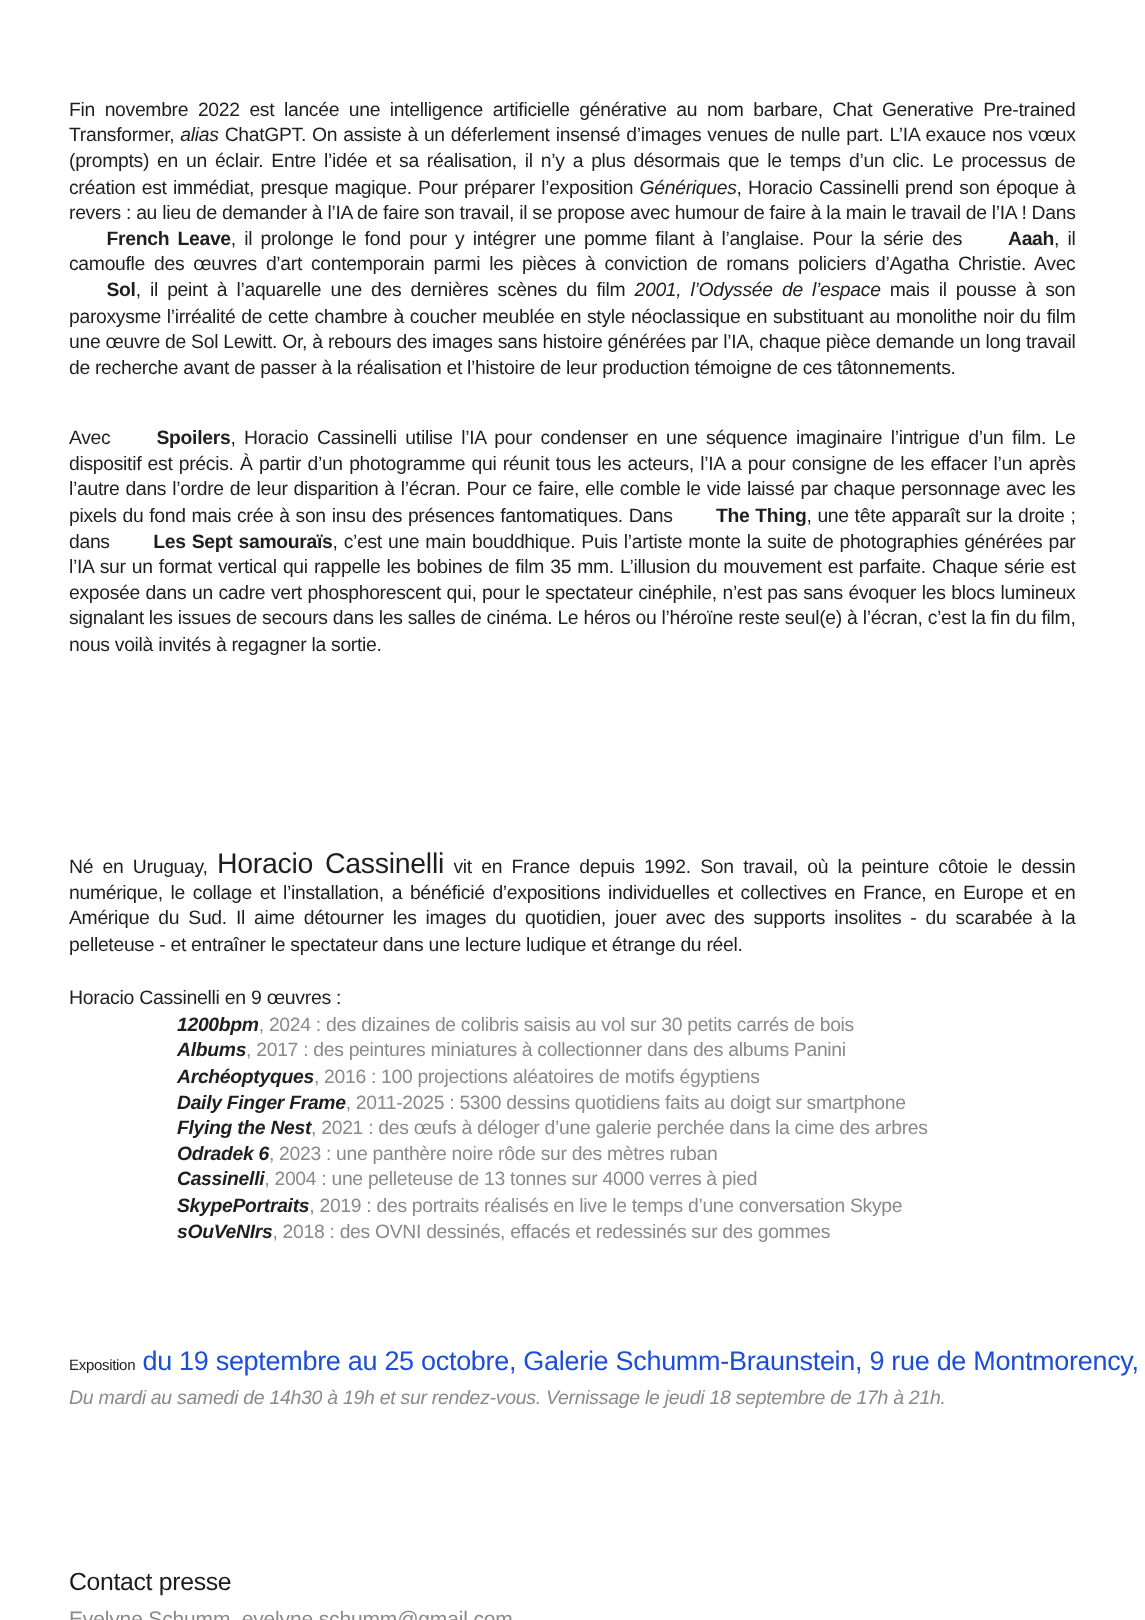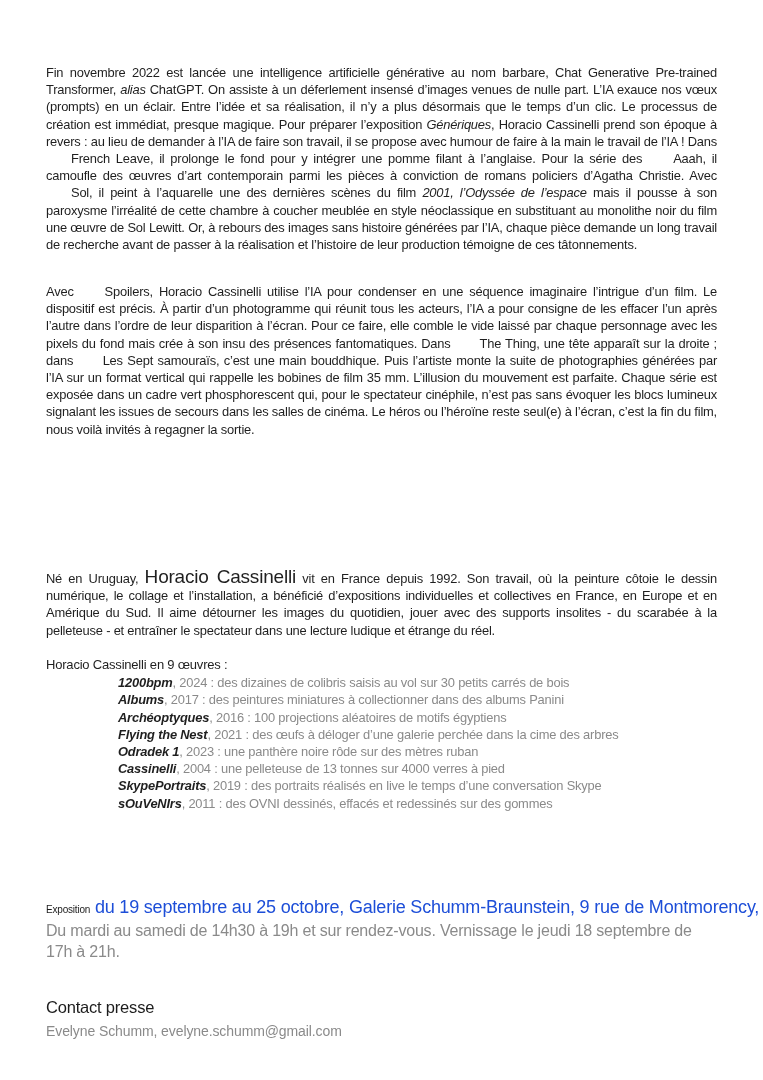--- a/index.html
+++ b/index.html
@@ -13,39 +13,39 @@
     overflow: hidden;
   }
   .block { position: absolute; left: 46px; width: 671px; }
   .body-text {
     font-size: 12.9px;
     line-height: 17.2px;
     text-align: justify;
     letter-spacing: -0.2px;
     color: #1f1f1f;
   }
-  .seg-b { font-weight: normal; padding-left: 25px; }
+  .seg-b { font-weight: bold; padding-left: 25px; }
   .seg-i { font-style: italic; }
   .seg-lg { font-size: 19px; }
   sup.expo-sup { font-size: 8.5px; color: #8a8a8a; }
 
   .works-header { font-size: 13px; line-height: 17.2px; letter-spacing: -0.2px; }
   .works-list { padding-left: 72px; margin-top: 1px; }
   .work { font-size: 12.9px; line-height: 17.2px; letter-spacing: -0.2px; white-space: nowrap; }
   .work-name { font-weight: bold; color: #1f1f1f; font-style: italic; }
   .work-details { color: #8a8a8a; }
 
   .expo-line1 { line-height: 20px; white-space: nowrap; }
   .expo-title { font-size: 10px; font-weight: normal; letter-spacing: -0.2px; color: #1c1c1c; }
   .expo-rest { font-size: 18px; color: #1d4ed8; letter-spacing: -0.2px; }
-  .expo-line2 { font-size: 16px; line-height: 21px; color: #8a8a8a; letter-spacing: -0.2px; }
+  .expo-line2 { font-size: 13px; line-height: 21px; color: #8a8a8a; letter-spacing: -0.2px; font-style: italic; }
 
   .site-link { font-size: 12.9px; color: #8a8a8a; line-height: 17px; margin-bottom: 6px; letter-spacing: -0.1px; }
 
-  .contact-heading { font-size: 16.5px; line-height: 20px; letter-spacing: -0.2px; color: #1c1c1c; }
+  .contact-heading { font-size: 16.5px; line-height: 20px; letter-spacing: -0.2px; color: #1c1c1c; margin-top: 48px; }
   .contact-line { font-size: 14px; color: #8a8a8a; margin-top: 6px; letter-spacing: -0.1px; }
 </style>
 </head>
 <body>
 
 <div class="page">
 
   <div class="block body-text" style="top:64px"><span>Fin novembre 2022 est lancée une intelligence artificielle générative au nom barbare, Chat Generative Pre-trained Transformer, </span><span class="seg-i">alias</span><span> ChatGPT. On assiste à un déferlement insensé d’images venues de nulle part. L’IA exauce nos vœux (prompts) en un éclair. Entre l’idée et sa réalisation, il n’y a plus désormais que le temps d’un clic. Le processus de création est immédiat, presque magique. Pour préparer l’exposition </span><span class="seg-i">Génériques</span><span>, Horacio Cassinelli prend son époque à revers : au lieu de demander à l’IA de faire son travail, il se propose avec humour de faire à la main le travail de l’IA ! Dans </span><span class="seg-b">French Leave</span><span>, il prolonge le fond pour y intégrer une pomme filant à l’anglaise. Pour la série des </span><span class="seg-b">Aaah</span><span>, il camoufle des œuvres d’art contemporain parmi les pièces à conviction de romans policiers d’Agatha Christie. Avec </span><span class="seg-b">Sol</span><span>, il peint à l’aquarelle une des dernières scènes du film </span><span class="seg-i">2001, l’Odyssée de l’espace</span><span> mais il pousse à son paroxysme l’irréalité de cette chambre à coucher meublée en style néoclassique en substituant au monolithe noir du film une œuvre de Sol Lewitt. Or, à rebours des images sans histoire générées par l’IA, chaque pièce demande un long travail de recherche avant de passer à la réalisation et l’histoire de leur production témoigne de ces tâtonnements.</span></div>
 
   <div class="block body-text" style="top:283px"><span>Avec </span><span class="seg-b">Spoilers</span><span>, Horacio Cassinelli utilise l’IA pour condenser en une séquence imaginaire l’intrigue d’un film. Le dispositif est précis. À partir d’un photogramme qui réunit tous les acteurs, l’IA a pour consigne de les effacer l’un après l’autre dans l’ordre de leur disparition à l’écran. Pour ce faire, elle comble le vide laissé par chaque personnage avec les pixels du fond mais crée à son insu des présences fantomatiques. Dans </span><span class="seg-b">The Thing</span><span>, une tête apparaît sur la droite ; dans </span><span class="seg-b">Les Sept samouraïs</span><span>, c’est une main bouddhique. Puis l’artiste monte la suite de photographies générées par l’IA sur un format vertical qui rappelle les bobines de film 35 mm. L’illusion du mouvement est parfaite. Chaque série est exposée dans un cadre vert phosphorescent qui, pour le spectateur cinéphile, n’est pas sans évoquer les blocs lumineux signalant les issues de secours dans les salles de cinéma. Le héros ou l’héroïne reste seul(e) à l’écran, c’est la fin du film, nous voilà invités à regagner la sortie.</span></div>
@@ -58,33 +58,36 @@
         <div class="work">
         <span class="work-name">1200bpm</span><span class="work-details">, 2024 : des dizaines de colibris saisis au vol sur 30 petits carrés de bois</span>
       </div>
         <div class="work">
         <span class="work-name">Albums</span><span class="work-details">, 2017 : des peintures miniatures à collectionner dans des albums Panini</span>
       </div>
         <div class="work">
         <span class="work-name">Archéoptyques</span><span class="work-details">, 2016 : 100 projections aléatoires de motifs égyptiens</span>
       </div>
         <div class="work">
+        <span class="work-name">Daily Finger Frame</span><span class="work-details">, 2011-2025 : 5300 dessins quotidiens faits au doigt sur smartphone</span>
+      </div>
+        <div class="work">
         <span class="work-name">Flying the Nest</span><span class="work-details">, 2021 : des œufs à déloger d’une galerie perchée dans la cime des arbres</span>
       </div>
         <div class="work">
-        <span class="work-name">Odradek 1</span><span class="work-details">, 2023 : une panthère noire rôde sur des mètres ruban</span>
+        <span class="work-name">Odradek 6</span><span class="work-details">, 2023 : une panthère noire rôde sur des mètres ruban</span>
       </div>
         <div class="work">
         <span class="work-name">Cassinelli</span><span class="work-details">, 2004 : une pelleteuse de 13 tonnes sur 4000 verres à pied</span>
       </div>
         <div class="work">
         <span class="work-name">SkypePortraits</span><span class="work-details">, 2019 : des portraits réalisés en live le temps d’une conversation Skype</span>
       </div>
         <div class="work">
-        <span class="work-name">sOuVeNIrs</span><span class="work-details">, 2011 : des OVNI dessinés, effacés et redessinés sur des gommes</span>
+        <span class="work-name">sOuVeNIrs</span><span class="work-details">, 2018 : des OVNI dessinés, effacés et redessinés sur des gommes</span>
       </div>
       </div>
   </div>
 
   <div class="block" style="top:894px">
     <div class="expo-line1">
       <span class="expo-title">Exposition</span><span class="expo-rest"> du 19 septembre au 25 octobre, Galerie Schumm-Braunstein, 9 rue de Montmorency, Paris 3</span><sup class="expo-sup">e</sup>
     </div>
     <div class="expo-line2">Du mardi au samedi de 14h30 à 19h et sur rendez-vous. Vernissage le jeudi 18 septembre de 17h à 21h.</div>
   </div>

